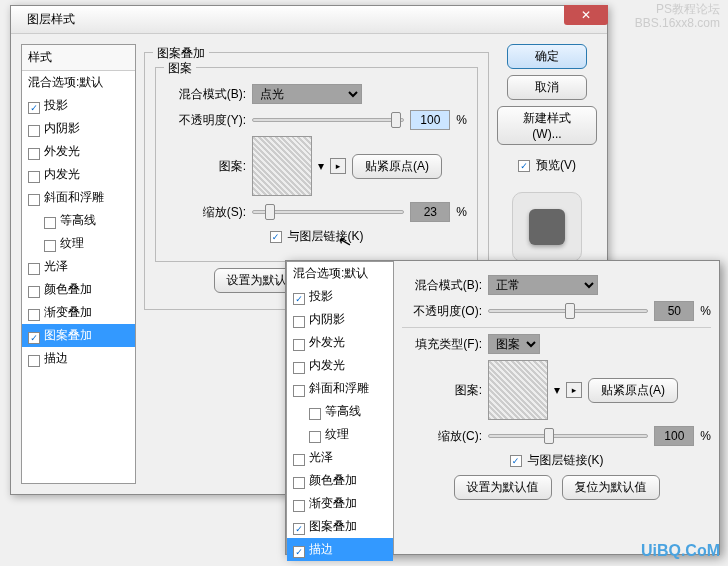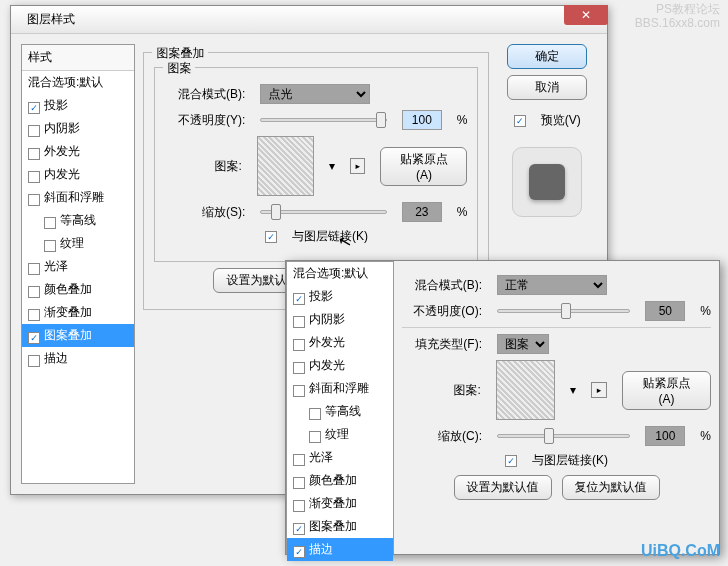--- a/index.html
+++ b/index.html
@@ -12,21 +12,21 @@
 .styles-panel{width:115px;border:1px solid #999;background:#fff}
 .styles-header{padding:4px 6px;border-bottom:1px solid #ccc;background:#f8f8f8}
 .style-row{padding:3px 6px;display:flex;align-items:flex-end;gap:4px;cursor:pointer}
 .style-row.selected{background:#3399ff;color:#fff}
 .style-row.sub{padding-left:22px}
 .chk{width:12px;height:12px;border:1px solid #888;background:#fff;display:inline-flex;align-items:center;justify-content:center;font-size:9px;color:#0066cc}
 .chk.checked::after{content:"✓"}
 .center{flex:1;position:relative}
 .group{border:1px solid #bbb;padding:10px;position:relative;margin-top:8px}
 .group-title{position:absolute;top:-8px;left:8px;background:#f0f0f0;padding:0 4px}
-.row{display:flex;align-items:center;margin:6px 0;gap:15px}
+.row{display:flex;align-items:center;margin:6px 0;gap:6px}
 .lbl{width:80px;text-align:right}
 select,input[type=text]{border:1px solid #999;padding:1px 3px;background:#a3a3a3;height:20px}
 input[type=text]{width:40px;text-align:center}
 .slider{flex:1;height:4px;background:#ddd;border:1px solid #aaa;position:relative;border-radius:2px}
 .slider-thumb{position:absolute;width:10px;height:16px;background:#eee;border:1px solid #888;border-radius:2px;top:-7px}
 .btn{background:linear-gradient(#fdfdfd,#e5e5e5);border:1px solid #888;border-radius:6px;padding:3px 12px;cursor:pointer;min-width:80px;text-align:center}
 .btn.primary{border:1px solid #2a7ab0;background:linear-gradient(#e8f3ff,#c8e0f8)}
 .right-col{width:100px;display:flex;flex-direction:column;gap:6px;align-items:center}
 .swatch{width:70px;height:70px;background:#e8e8e8;border:1px solid #ccc;border-radius:10px;display:flex;align-items:center;justify-content:center;margin-top:6px}
 .swatch-inner{width:36px;height:36px;background:#666;border-radius:6px;box-shadow:0 2px 4px rgba(0,0,0,.3)}
@@ -153,20 +153,21 @@
         <div class="row" style="justify-content:center;gap:10px">
           <button class="btn">设置为默认值</button>
           <button class="btn">复位为默认值</button>
         </div>
       </div>
     </div>
 
     <div class="right-col">
       <button class="btn primary">确定</button>
       <button class="btn">取消</button>
+      <button class="btn">新建样式(W)...</button>
       <div class="row">
           <span class="chk checked"></span>
           <span>预览(V)</span>
         </div>
       <div class="swatch">
           <div class="swatch-inner"></div>
         </div>
     </div>
   </div>
 </div>

